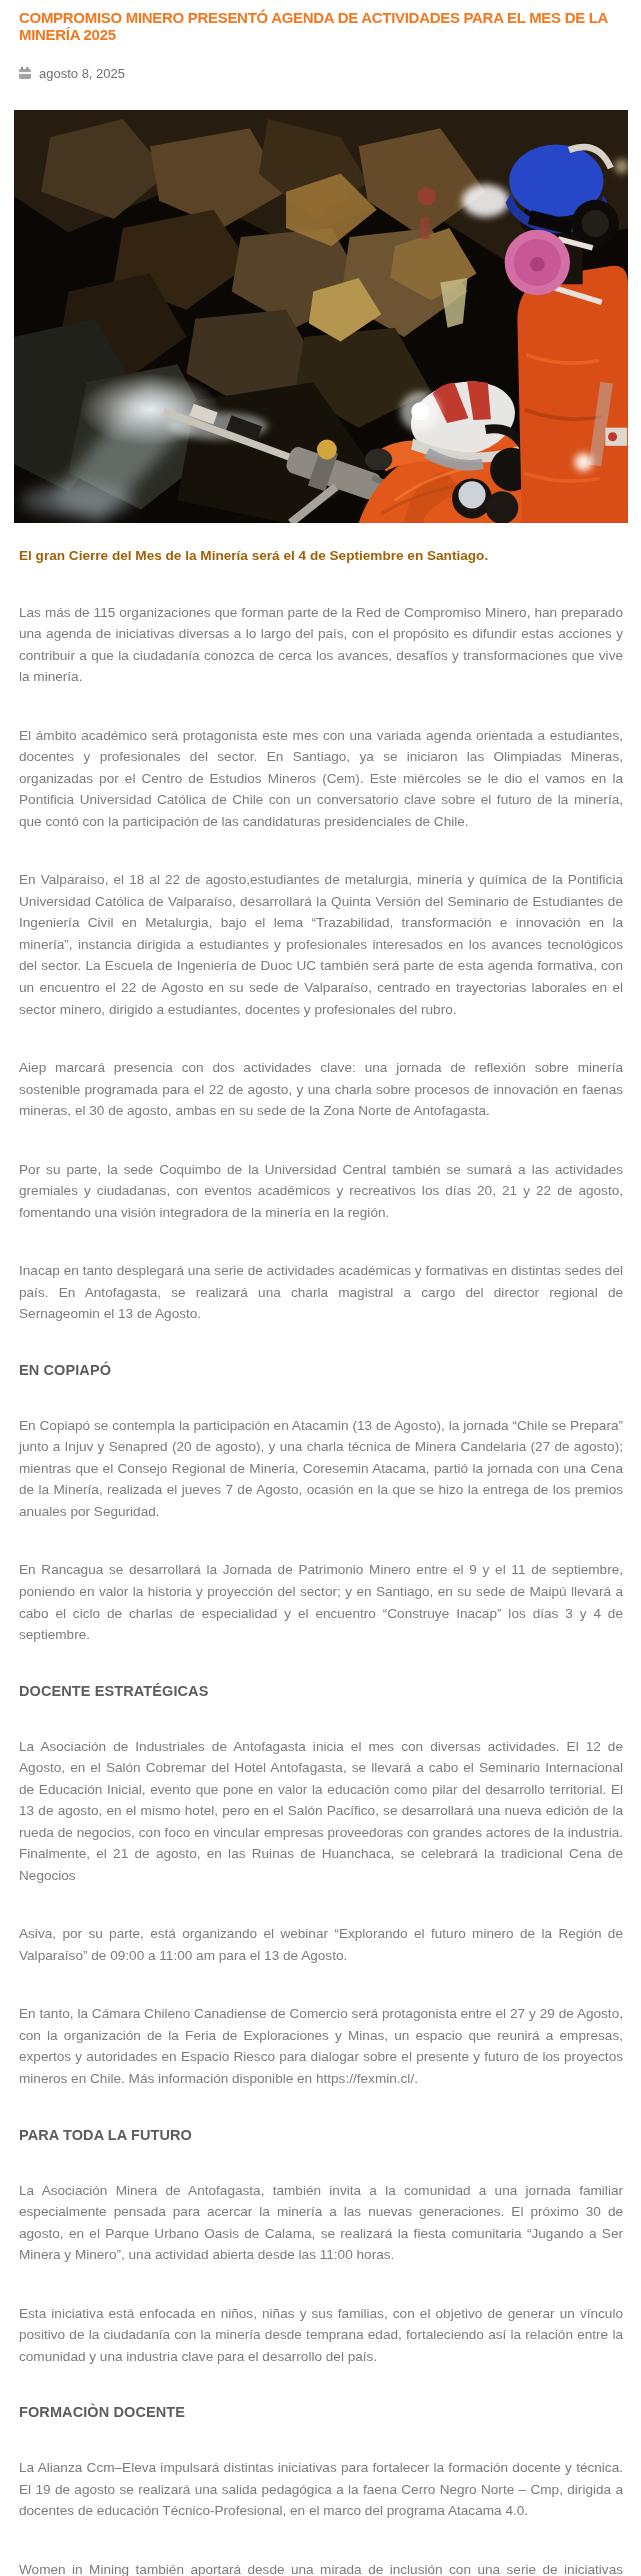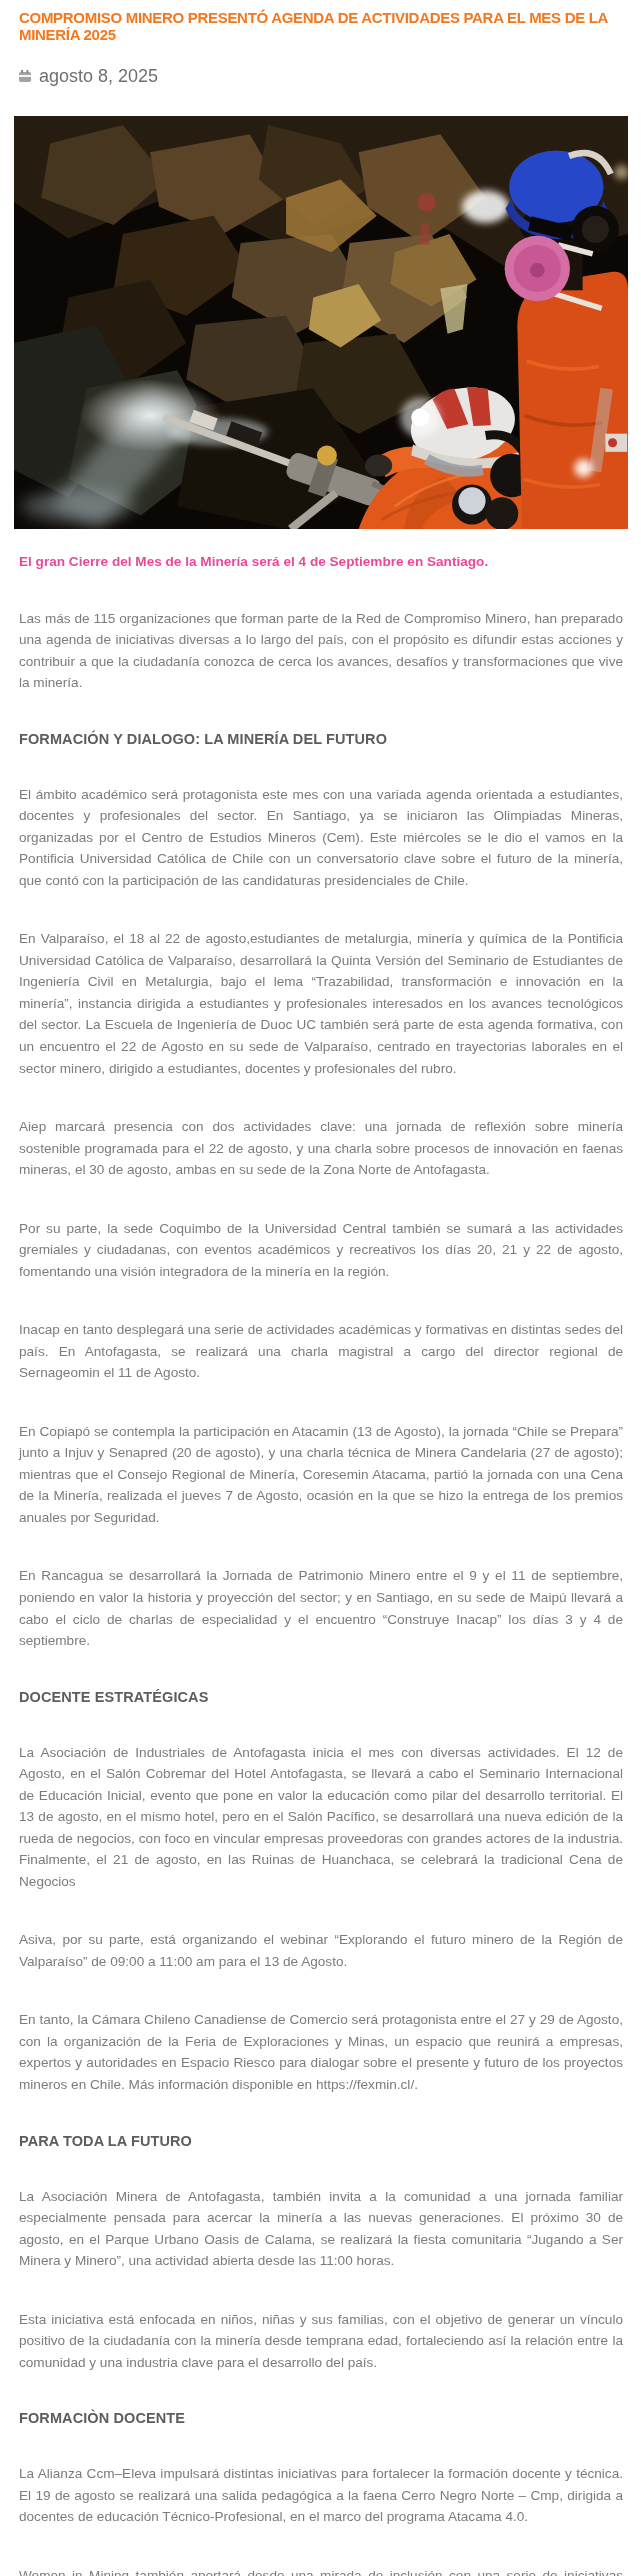--- a/index.html
+++ b/index.html
@@ -19,21 +19,21 @@
     letter-spacing: -0.3px;
     text-transform: uppercase;
   }
 
   .post-meta {
     margin-top: 22px;
     display: flex;
     align-items: center;
     gap: 8.2px;
     color: #6f6f6f;
-    font-size: 18px;
+    font-size: 13px;
   }
   .cal-icon {
     position: relative;
     width: 11.8px; height: 10px;
     background: #a3a3a3;
     border-radius: 1.8px;
     margin-top: 2.7px;
     flex: 0 0 auto;
   }
   .cal-icon::before { 
@@ -49,21 +49,21 @@
     width: 11.8px; height: 1.8px;
     background: #ffffff;
     opacity: .9;
   }
 
   .hero-figure { margin: 29px -5.4px 0 -5.4px; }
   .hero-figure svg { display: block; width: 614px; height: 413px; }
 
   .image-caption {
     margin: 23px 0 0 0;
-    color: #ec4899;
+    color: #a16207;
     font-size: 13.6px;
     font-weight: 700;
     line-height: 1.4;
   }
 
   .body-paragraph {
     margin: 37px 0;
     color: #7c7c7c;
     font-size: 13.6px;
     line-height: 1.585;
@@ -190,26 +190,26 @@
 
       <circle cx="628" cy="388" r="10" fill="#ffffff" opacity="0.9" filter="url(#b4)"></circle>
       <circle cx="670" cy="62" r="8" fill="#f8e2b0" opacity="0.6" filter="url(#b4)"></circle>
     </svg>
   </figure>
 
   <p class="image-caption">El gran Cierre del Mes de la Minería será el 4 de Septiembre en Santiago.</p>
 
   <div id="article-body">
       <p class="body-paragraph">Las más de 115 organizaciones que forman parte de la Red de Compromiso Minero, han preparado una agenda de iniciativas diversas a lo largo del país, con el propósito es difundir estas acciones y contribuir a que la ciudadanía conozca de cerca los avances, desafíos y transformaciones que vive la minería.</p>
-      <h3 class="section-heading">FORMACIÓN Y DIALOGO: LA MINERÍA DEL FUTURO</h3>
       <p class="body-paragraph">El ámbito académico será protagonista este mes con una variada agenda orientada a estudiantes, docentes y profesionales del sector. En Santiago, ya se iniciaron las Olimpiadas Mineras, organizadas por el Centro de Estudios Mineros (Cem).  Este miércoles se le dio el vamos en la Pontificia Universidad Católica de Chile con un conversatorio clave sobre el futuro de la minería, que contó con la participación de las candidaturas presidenciales de Chile.</p>
       <p class="body-paragraph">En Valparaíso, el 18 al 22 de agosto,estudiantes de metalurgia, minería y química de la Pontificia Universidad Católica de Valparaíso, desarrollará la Quinta Versión del Seminario de Estudiantes de Ingeniería Civil en Metalurgia, bajo el lema “Trazabilidad, transformación e innovación en la minería”, instancia dirigida a estudiantes y profesionales interesados en los avances tecnológicos del sector. La Escuela de Ingeniería de Duoc UC también será parte de esta agenda formativa, con un encuentro el 22 de Agosto en su sede de Valparaíso, centrado en trayectorias laborales en el sector minero, dirigido a estudiantes, docentes y profesionales del rubro.</p>
       <p class="body-paragraph">Aiep marcará presencia con dos actividades clave: una jornada de reflexión sobre minería sostenible programada para el 22 de agosto, y una charla sobre procesos de innovación en faenas mineras, el 30 de agosto, ambas en su sede de la Zona Norte de Antofagasta.</p>
       <p class="body-paragraph">Por su parte, la sede Coquimbo de la Universidad Central también se sumará a las actividades gremiales y ciudadanas, con eventos académicos y recreativos los días 20, 21 y 22 de agosto, fomentando una visión integradora de la minería en la región.</p>
-      <p class="body-paragraph">Inacap en tanto desplegará una serie de actividades académicas y formativas en distintas sedes del país. En Antofagasta, se realizará una charla magistral a cargo del director regional de Sernageomin el 11 de Agosto.</p>
+      <p class="body-paragraph">Inacap en tanto desplegará una serie de actividades académicas y formativas en distintas sedes del país. En Antofagasta, se realizará una charla magistral a cargo del director regional de Sernageomin el 13 de Agosto.</p>
+      <h3 class="section-heading">EN COPIAPÓ</h3>
       <p class="body-paragraph">En Copiapó se contempla la participación en Atacamin (13 de Agosto), la jornada “Chile se Prepara” junto a Injuv y Senapred (20 de agosto), y una charla técnica de Minera Candelaria (27 de agosto); mientras que el Consejo Regional de Minería, Coresemin Atacama, partió la jornada con una Cena de la Minería, realizada el jueves 7 de Agosto, ocasión en la que se hizo la entrega de los premios anuales por Seguridad.</p>
       <p class="body-paragraph">En Rancagua se desarrollará la Jornada de Patrimonio Minero entre el 9 y el 11 de septiembre, poniendo en valor la historia y proyección del sector; y en Santiago, en su sede de Maipú llevará a cabo el ciclo de charlas de especialidad y el encuentro “Construye Inacap” los días 3 y 4 de septiembre.</p>
       <h3 class="section-heading">DOCENTE ESTRATÉGICAS</h3>
       <p class="body-paragraph">La Asociación de Industriales de Antofagasta inicia el mes con diversas actividades. El 12 de Agosto, en el Salón Cobremar del Hotel Antofagasta, se llevará a cabo el Seminario Internacional de Educación Inicial, evento que pone en valor la educación como pilar del desarrollo territorial.  El 13 de agosto, en el mismo hotel, pero en el Salón Pacífico, se desarrollará una nueva edición de la rueda de negocios, con foco en vincular empresas proveedoras con grandes actores de la industria. Finalmente, el 21 de agosto, en las Ruinas de Huanchaca, se celebrará la tradicional Cena de Negocios</p>
       <p class="body-paragraph">Asiva, por su parte, está organizando el webinar “Explorando el futuro minero de la Región de Valparaíso” de 09:00 a 11:00 am para el 13 de Agosto.</p>
       <p class="body-paragraph">En tanto, la Cámara Chileno Canadiense de Comercio será protagonista entre el 27 y 29 de Agosto, con la organización de la Feria de Exploraciones y Minas, un espacio que reunirá a empresas, expertos y autoridades en Espacio Riesco para dialogar sobre el presente y futuro de los proyectos mineros en Chile. Más información disponible en https://fexmin.cl/.</p>
       <h3 class="section-heading">PARA TODA LA FUTURO</h3>
       <p class="body-paragraph">La Asociación Minera de Antofagasta, también invita a la comunidad a una jornada familiar especialmente pensada para acercar la minería a las nuevas generaciones. El próximo 30 de agosto, en el Parque Urbano Oasis de Calama, se realizará la fiesta comunitaria “Jugando a Ser Minera y Minero”, una actividad abierta desde las 11:00 horas.</p>
       <p class="body-paragraph">Esta iniciativa está enfocada en niños, niñas y sus familias, con el objetivo de generar un vínculo positivo de la ciudadanía con la minería desde temprana edad, fortaleciendo así la relación entre la comunidad y una industria clave para el desarrollo del país.</p>
       <h3 class="section-heading">FORMACIÒN DOCENTE</h3>

